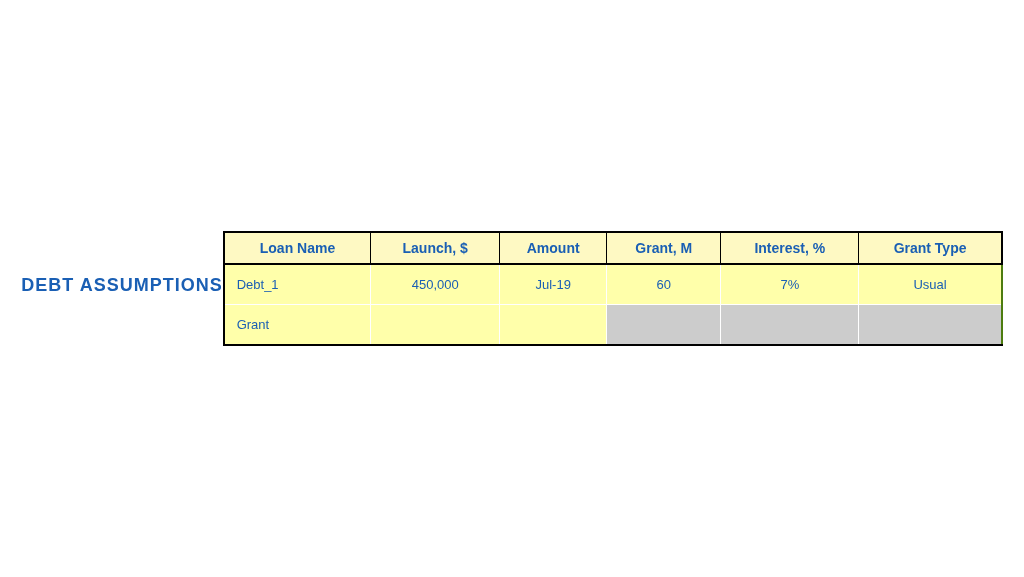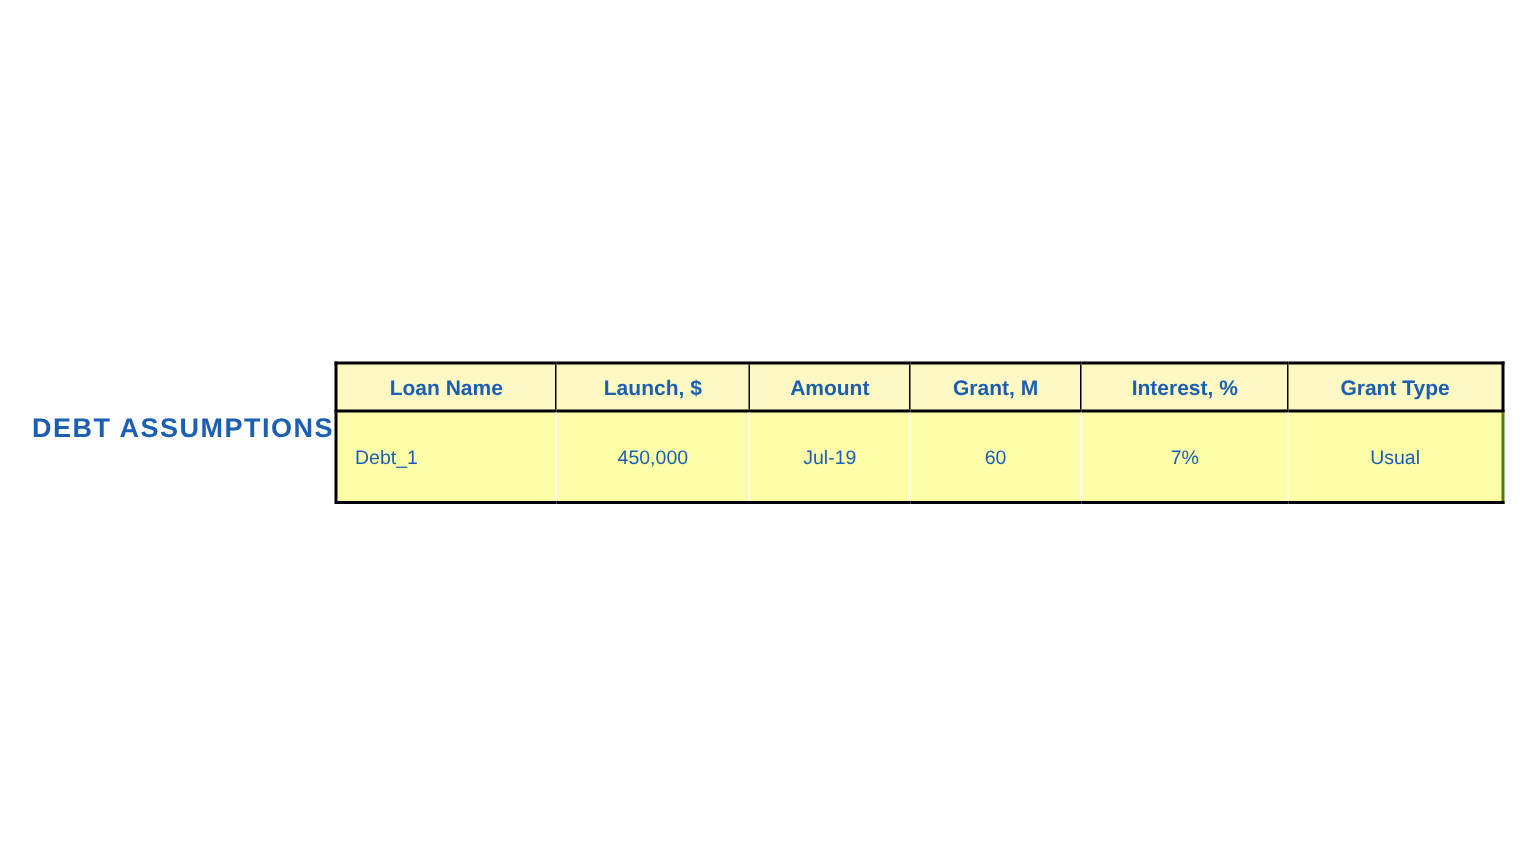--- a/index.html
+++ b/index.html
@@ -51,21 +51,21 @@
       border: 1px solid #000000;
       padding: 7px 4px;
       text-align: center;
       white-space: nowrap;
     }
 
     .debt-table td {
       font-size: 13px;
       color: #1a5fb4;
       border: 1px solid #ffffff;
-      padding: 22px 12px;
+      padding: 12px 12px;
       background-color: #ffffaa;
     }
 
     .debt-table td.loan-name {
       text-align: left;
     }
 
     .debt-table td.amount {
       text-align: center;
     }
@@ -123,15 +123,23 @@
     </thead>
     <tbody id="table-body">
     <tr>
           <td class="loan-name">Debt_1</td>
           <td class="amount">450,000</td>
           <td class="center">Jul-19</td>
           <td class="center">60</td>
           <td class="center">7%</td>
           <td class="center">Usual</td>
         </tr>
+        <tr>
+          <td class="loan-name">Grant</td>
+          <td class="amount"></td>
+          <td class="center"></td>
+          <td class="center gray"></td>
+          <td class="center gray"></td>
+          <td class="center gray"></td>
+        </tr>
       </tbody>
   </table>
 </div>
 
 </body></html>

